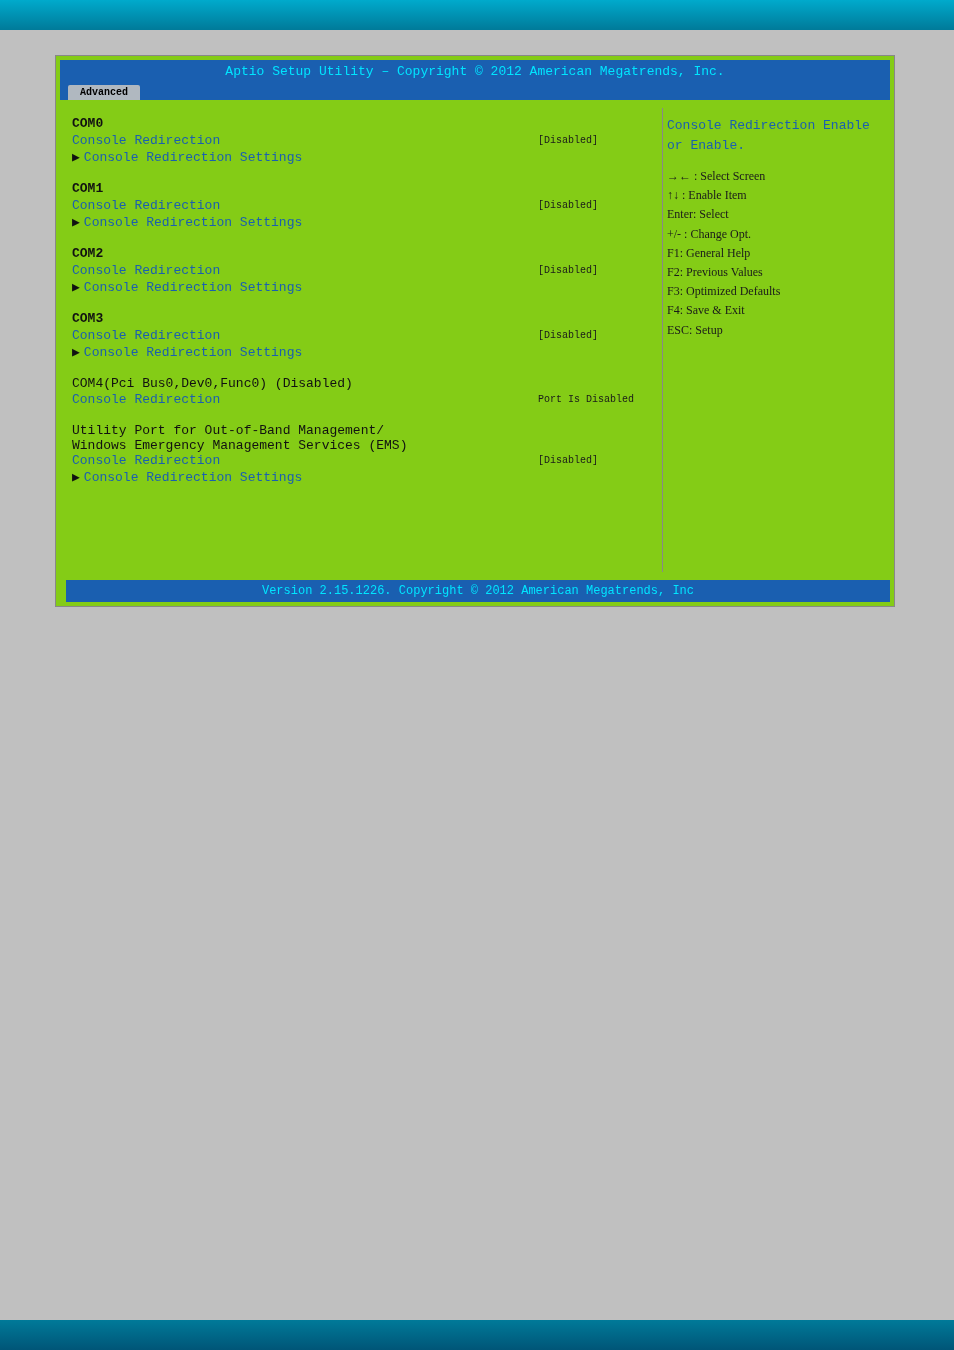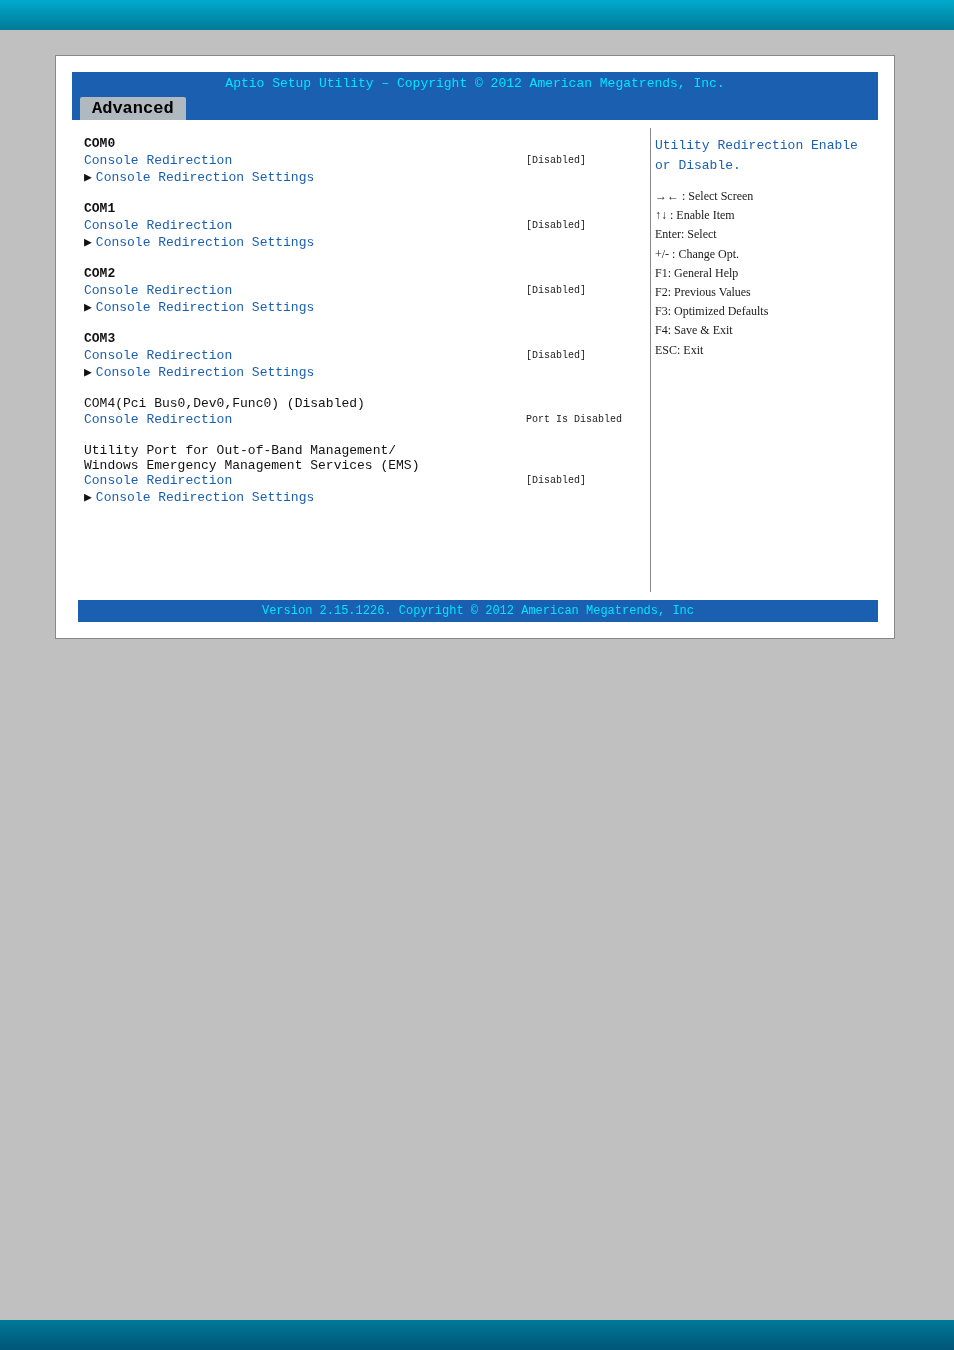--- a/index.html
+++ b/index.html
@@ -29,23 +29,23 @@
       width: 100%;
       height: 30px;
       background: linear-gradient(180deg, #007a99 0%, #005577 100%);
     }
 
     .main-container {
       position: absolute;
       top: 55px;
       left: 55px;
       width: 840px;
-      background: #ffffff;
+      background: #84cc16;
       border: 1px solid #888;
-      padding: 16px;
+      padding: 4px;
     }
 
     .title-bar {
       background: #1a5fb0;
       color: #00e5ff;
       text-align: center;
       padding: 4px 8px;
       font-size: 13px;
       font-family: 'Courier New', monospace;
     }
@@ -54,21 +54,21 @@
       background: #1a5fb0;
       padding: 2px 8px 0 8px;
       display: flex;
       gap: 2px;
     }
 
     .tab {
       background: #b0b8c0;
       color: #1a1a1a;
       padding: 2px 12px;
-      font-size: 17px;
+      font-size: 10px;
       font-family: 'Courier New', monospace;
       border-top-left-radius: 2px;
       border-top-right-radius: 2px;
       cursor: pointer;
     }
 
     .tab.active {
       background: #b0b8c0;
       color: #000;
       font-weight: bold;
@@ -272,32 +272,32 @@
         </div>
         <div class="section-row row-submenu">
           <span class="row-arrow">▶</span>
           <span class="row-label">Console Redirection Settings</span>
         </div>
       </div>
 
     </div>
 
     <div class="right-panel">
-      <div class="help-text">Utility Redirection Enable or Disable.</div>
+      <div class="help-text">Console Redirection Enable or Enable.</div>
 
       <div class="key-help">
         <div class="key-line">→← : Select Screen</div>
         <div class="key-line">↑↓ : Enable Item</div>
         <div class="key-line">Enter: Select</div>
         <div class="key-line">+/- : Change Opt.</div>
         <div class="key-line">F1: General Help</div>
         <div class="key-line">F2: Previous Values</div>
         <div class="key-line">F3: Optimized Defaults</div>
         <div class="key-line">F4: Save &amp; Exit</div>
-        <div class="key-line">ESC: Exit</div>
+        <div class="key-line">ESC: Setup</div>
       </div>
     </div>
 
   </div>
 
   <div class="footer-bar">
     <span>Version 2.15.1226. Copyright © 2012 American Megatrends, Inc</span>
   </div>
 
 </div>

